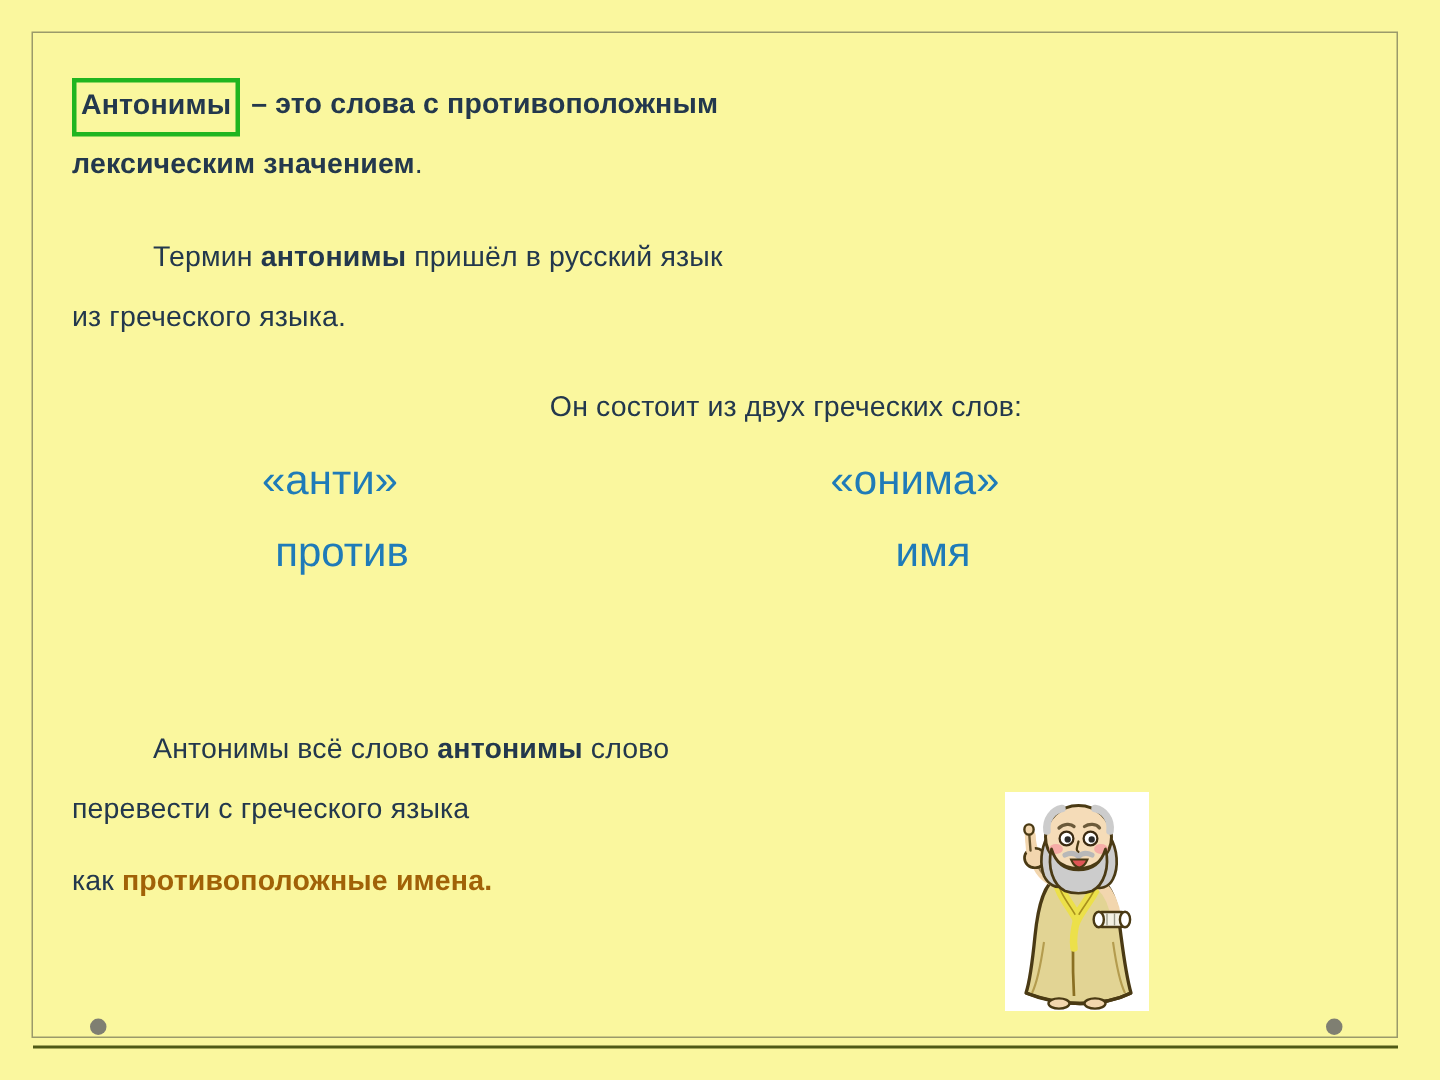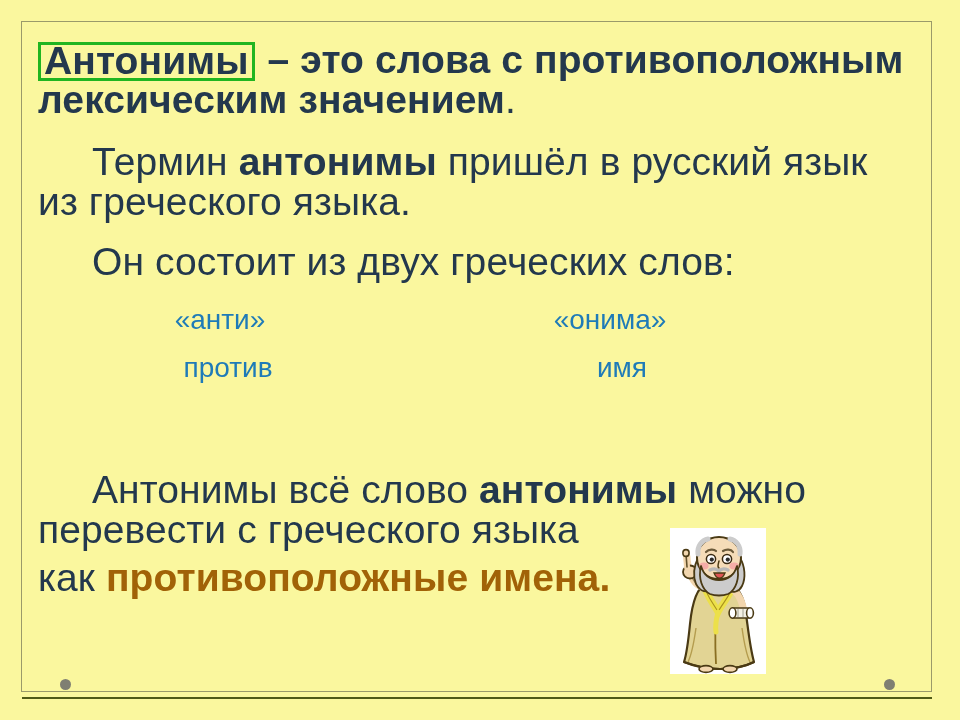--- a/index.html
+++ b/index.html
@@ -51,24 +51,24 @@
   
   #content {
     position: absolute;
     left: 30px;
     top: 22px;
     width: 898px;
   }
 
   .para {
     color: #23384d;
-    font-size: 39px;
+    font-size: 19px;
     line-height: 40px;
     text-align: justify;
-    margin: 8px;
+    margin: 18px;
     letter-spacing: 0.1px;
   }
   .para .lastline { text-align: left; }
 
   .b { font-weight: bold; }
 
   .indent { text-indent: 54px; }
 
   .term-box {
     display: inline-block;
@@ -137,37 +137,37 @@
     <span class="lastline" style="display:inline-block;"><span class="b">лексическим значением</span><span>.</span></span>
   </p>
 
   <p class="para indent" id="para-origin">
     <span>Термин </span><span class="b">антонимы</span><span> пришёл в русский язык</span>
   </p>
   <p class="para" style="position:absolute; left:0; top:152px; width:898px; text-align:left;">
     <span>из греческого языка.</span>
   </p>
 
-  <p class="para indent" id="para-consists" style="text-align:left;">
+  <p class="para indent" id="para-consists" style="text-align:center;">
     <span>Он состоит из двух греческих слов:</span>
   </p>
 
   <div id="greek-words">
     <div class="greek-row">
       <div class="greek-col left">«анти»</div>
       <div class="greek-col right">«онима»</div>
     </div>
     <div class="greek-row translation">
       <div class="greek-col left">против</div>
       <div class="greek-col right">имя</div>
     </div>
   </div>
 
   <p class="para indent" id="para-translate">
-    <span>Антонимы всё слово </span><span class="b">антонимы</span><span> можно</span>
+    <span>Антонимы всё слово </span><span class="b">антонимы</span><span> слово</span>
   </p>
   <p class="para" style="position:absolute; left:0; top:480px; width:898px; text-align:left;">
     <span>перевести с греческого языка</span>
   </p>
   <p class="para" style="position:absolute; left:0; top:528px; width:898px; text-align:left;">
     <span>как </span><span class="blue-strong">противоположные имена.</span>
   </p>
 
 </div>
 

